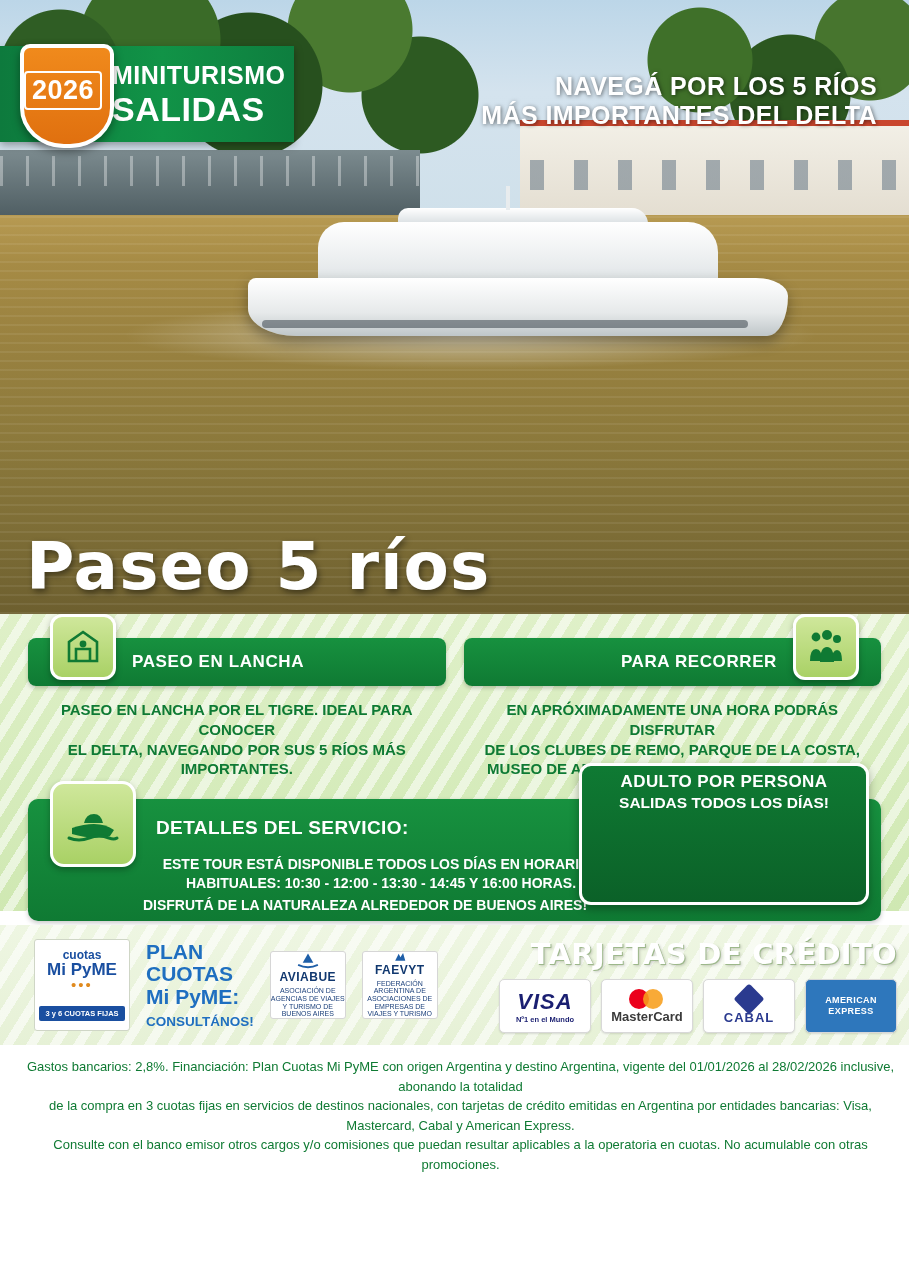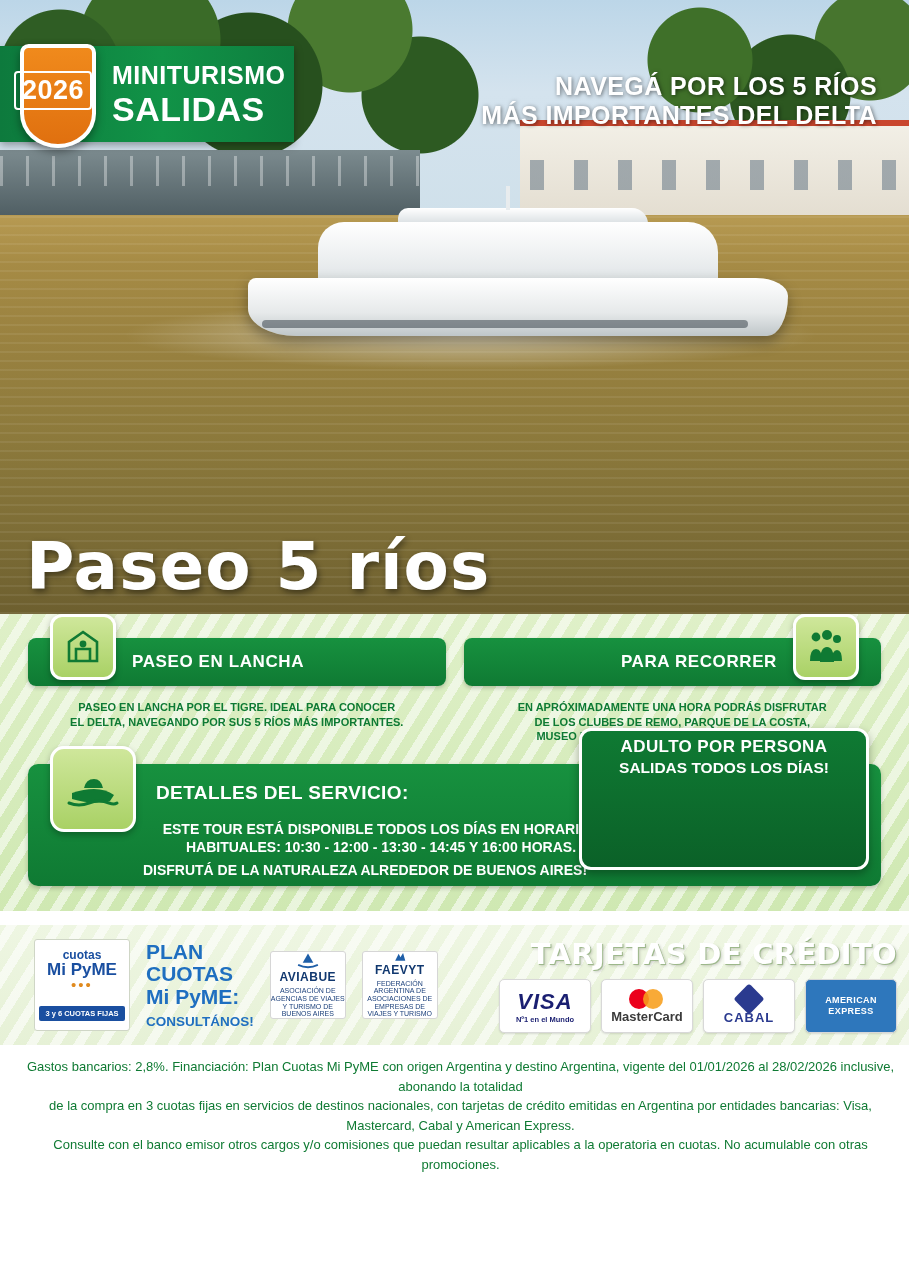--- a/index.html
+++ b/index.html
@@ -101,25 +101,25 @@
     position: absolute; left: 0; top: 46px; width: 294px; height: 96px;
     background: linear-gradient(90deg, #0d7a3d 0%, #119347 55%, #0e7e3f 100%);
     display: flex; align-items: center;
     box-shadow: 0 3px 8px rgba(0,0,0,.35);
   }
   .badge-bar .texts { margin-left: 112px; color: #fff; line-height: 1; }
   .badge-bar .t1 { font-size: 25px; font-weight: bold; letter-spacing: .5px; }
   .badge-bar .t2 { font-size: 34px; font-weight: bold; letter-spacing: .5px; margin-top: 4px; }
 
   .shield {
-    position: absolute; left: 20px; top: 44px; width: 76px; height: 104px;
+    position: absolute; left: 20px; top: 44px; width: 94px; height: 104px;
     background: linear-gradient(#f08a1c, #e0700f);
     border: 4px solid #ffffff;
     border-radius: 10px 10px 44px 44px / 10px 10px 40px 40px;
-    display: flex; align-items: center; justify-content: flex-end;
+    display: flex; align-items: center; justify-content: flex-start;
     box-shadow: 0 4px 10px rgba(0,0,0,.4);
   }
   .shield .yr {
     color: #fff; font-size: 27px; font-weight: bold; letter-spacing: .5px;
     border: 2px solid #fff; border-radius: 4px; padding: 2px 6px; margin-bottom: 12px;
   }
 
   .hero-claim {
     position: absolute; right: 32px; top: 72px; text-align: right; color: #fff;
     text-shadow: 1px 1px 4px rgba(0,0,0,.55); line-height: 1.14;
@@ -162,21 +162,21 @@
     border: 3px solid #ffffff; border-radius: 12px;
     box-shadow: 0 3px 6px rgba(0,0,0,.28);
     display: flex; align-items: center; justify-content: center;
   }
   .ico.l { left: 22px; }
   .ico.r { right: 22px; }
   .ico svg { display: block; }
 
   .blurb {
     margin-top: 14px; text-align: center; color: #0e7a34;
-    font-size: 11px; font-weight: bold; line-height: 1.32;
+    font-size: 15px; font-weight: bold; line-height: 1.32;
   }
 
   .detail {
     position: relative; margin-top: 20px; height: 122px;
     border-radius: 10px;
     background: linear-gradient(#17913f, #0f7a33);
     box-shadow: 0 2px 5px rgba(0,0,0,.22);
     color: #fff;
   }
   .detail .ico2 {

